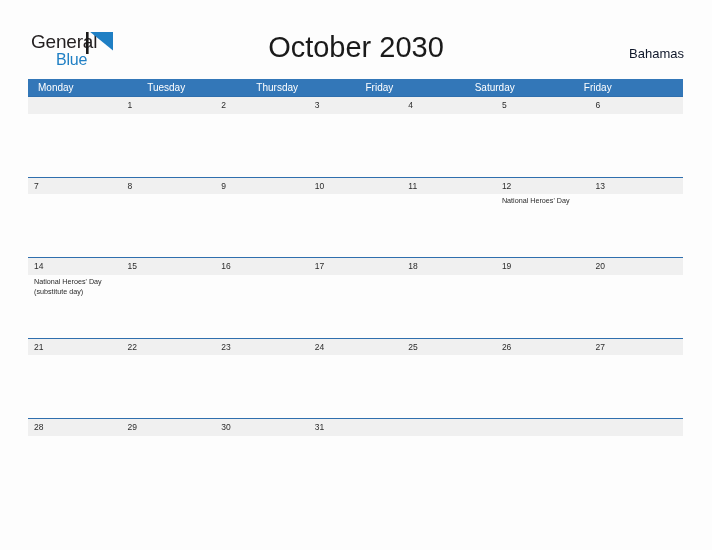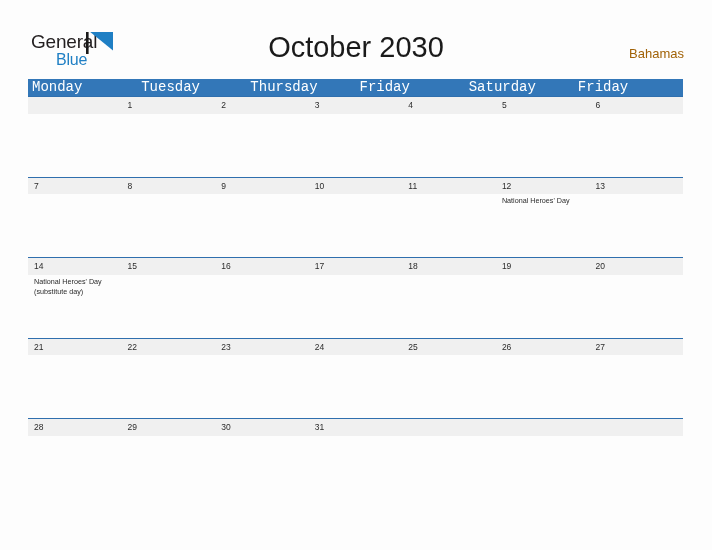--- a/index.html
+++ b/index.html
@@ -77,48 +77,47 @@
     color: #1a1a1a;
     letter-spacing: 0px;
     line-height: 34px;
   }
 
   .country {
     position: absolute;
     right: 28px;
     top: 46px;
     font-size: 13px;
-    color: #a16207;
+    color: #0f172a;
     line-height: 16px;
   }
 
   
   .calendar {
     position: absolute;
     left: 28px;
     top: 79px;
     width: 655px;
   }
 
   .weekday-row {
     display: flex;
     width: 655px;
     height: 17px;
     background: #3377b8;
   }
   .weekday-cell {
     flex: 1 1 0;
     box-sizing: border-box;
-    padding-left: 4px;
-    font-size: 14px;
+    padding-left: 10px;
+    font-size: 10px;
     color: #ffffff;
     line-height: 17px;
     white-space: nowrap;
     overflow: hidden;
-    font-family: Liberation Mono, monospace;
   }
 
   .week-row {
     position: relative;
     width: 655px;
     height: 80.5px;
     border-top: 1.5px solid #2f6fae;
     box-sizing: border-box;
   }
   .week-row.last {

